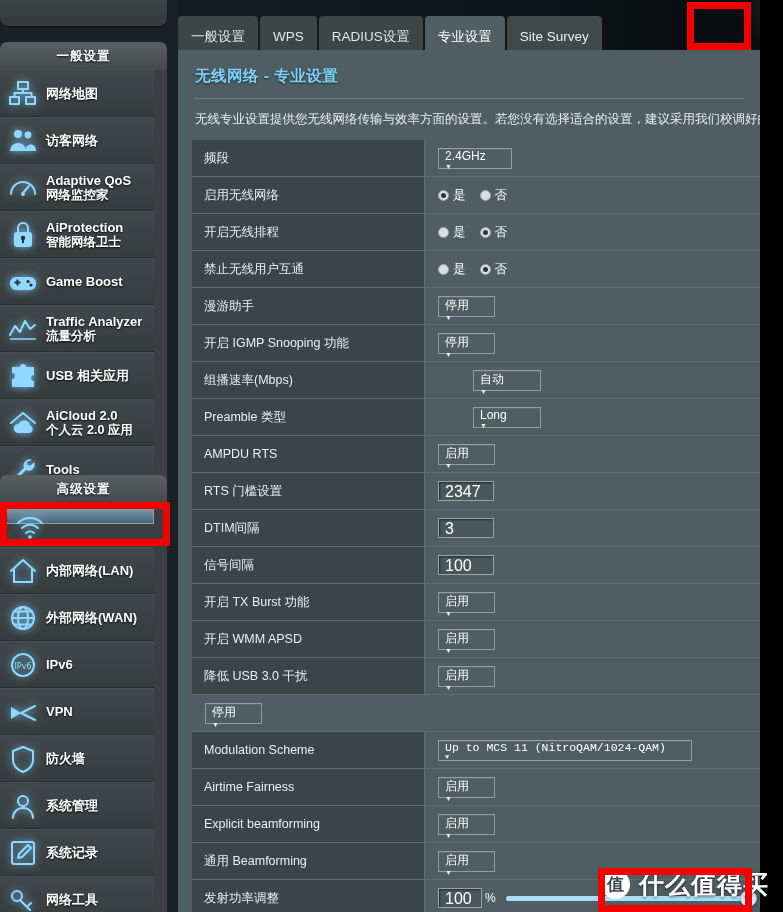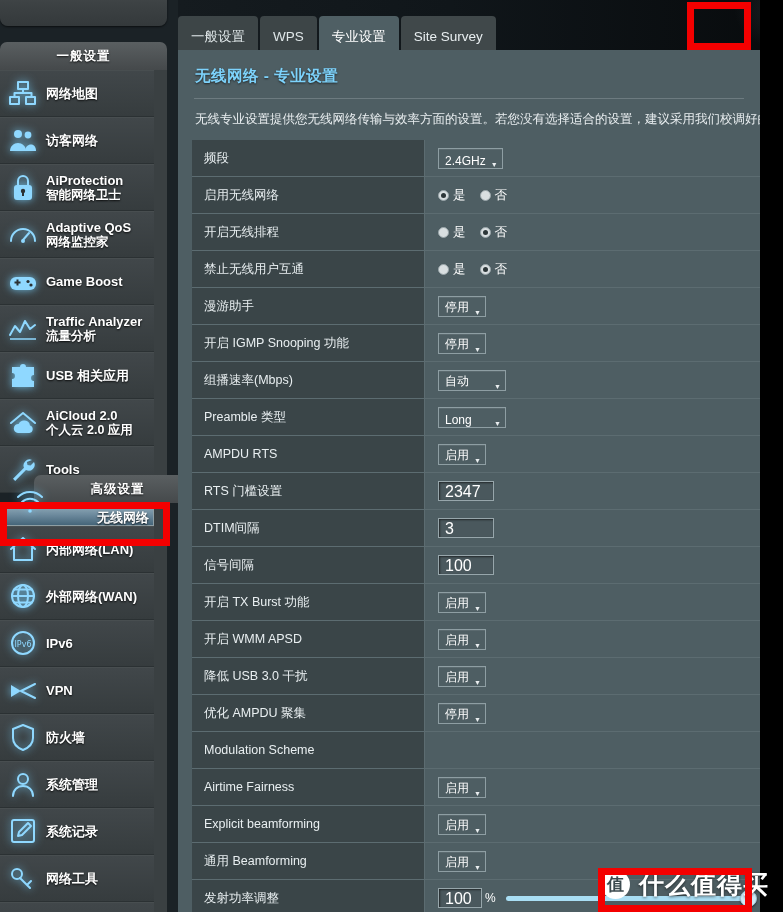--- a/index.html
+++ b/index.html
@@ -89,30 +89,30 @@
     background:#3a4548;color:#e9eff1;font-size:12.5px;padding-left:12px;box-sizing:border-box;
     border-right:1px solid #5c6c71;
     overflow:hidden;white-space:nowrap;
   }
   .srow .val{
     flex:1;height:36px;display:flex;align-items:center;padding-left:13px;
     background:#4e5e63;box-sizing:border-box;
   }
   
   .sel{
-    display:inline-flex;align-items:flex-end;justify-content:space-between;
-    height:21px;min-width:42px;padding:0 4px 0 6px;
+    display:inline-flex;align-items:flex-start;justify-content:space-between;
+    height:21px;min-width:42px;padding:0 20px 0 6px;
     background:#4e5e63;border:1px solid #8e9ea3;color:#fff;font-size:12px;
-    box-shadow:inset 0 1px 0 rgba(255,255,255,.08);cursor:pointer;box-sizing:border-box;
+    box-shadow:inset 0 1px 0 rgba(255,255,255,.08);cursor:pointer;box-sizing:border-box;flex-direction:column;
   }
   .sel .cap{margin-right:5px;white-space:nowrap;}
   .sel .arw{font-size:7px;line-height:7px;color:#eaeef0;}
   .sel.mono{font-family:"Liberation Mono","DejaVu Sans Mono",monospace;font-size:11.5px;}
   .sel.w-wide{min-width:232px;}
-  .sel.w-med{min-width:68px;}
+  .sel.w-med{min-width:68px;margin-left:35px;}
 
   .tin{
     height:20px;width:56px;background:#4a585d;border:1px solid #97a6ab;
     box-shadow:inset 1px 1px 2px rgba(0,0,0,.55);
     color:#fff;font-size:16px;line-height:20px;padding-left:6px;box-sizing:border-box;
     font-family:"Liberation Sans",sans-serif;cursor:text;
   }
 
   .radios{display:flex;align-items:center;gap:14px;}
   .rwrap{display:flex;align-items:center;gap:4px;cursor:pointer;}
@@ -184,37 +184,37 @@
             <circle cx="21" cy="10" r="3.4" fill="#8fd8ff"></circle>
             <path d="M3 26c0-5 4-8 8-8s8 3 8 8z" fill="#8fd8ff"></path>
             <path d="M18 26c0-4 3-6.5 6-6.5s5 2.5 5 6.5z" fill="#8fd8ff"></path>
           </svg>
         </span>
         <span class="mi-text"><span>访客网络</span></span>
       </div>
       <div class="menu-item">
         <span class="mi-icon">
           <svg class="ic" width="32" height="32" viewBox="0 0 32 32">
+            <path d="M4 22a12 12 0 0 1 24 0" stroke="#8fd8ff" fill="none" stroke-width="2" stroke-linecap="round" stroke-linejoin="round"></path>
+            <path d="M16 21l6-7" stroke="#8fd8ff" fill="none" stroke-width="2" stroke-linecap="round" stroke-linejoin="round"></path>
+            <circle cx="16" cy="22" r="2" fill="#8fd8ff"></circle>
+          </svg>
+        </span>
+        <span class="mi-text"><span>Adaptive QoS</span><span class="sub">网络监控家</span></span>
+      </div>
+      <div class="menu-item">
+        <span class="mi-icon">
+          <svg class="ic" width="32" height="32" viewBox="0 0 32 32">
             <rect x="7" y="13" width="18" height="15" rx="3" fill="#8fd8ff"></rect>
             <path d="M11 13v-4a5 5 0 0 1 10 0v4" stroke="#8fd8ff" fill="none" stroke-width="2" stroke-linecap="round" stroke-linejoin="round"></path>
             <circle cx="16" cy="19" r="2.2" fill="#2b3133"></circle>
             <rect x="15" y="20" width="2" height="4" fill="#2b3133"></rect>
           </svg>
         </span>
         <span class="mi-text"><span>AiProtection</span><span class="sub">智能网络卫士</span></span>
-      </div>
-      <div class="menu-item">
-        <span class="mi-icon">
-          <svg class="ic" width="32" height="32" viewBox="0 0 32 32">
-            <path d="M4 22a12 12 0 0 1 24 0" stroke="#8fd8ff" fill="none" stroke-width="2" stroke-linecap="round" stroke-linejoin="round"></path>
-            <path d="M16 21l6-7" stroke="#8fd8ff" fill="none" stroke-width="2" stroke-linecap="round" stroke-linejoin="round"></path>
-            <circle cx="16" cy="22" r="2" fill="#8fd8ff"></circle>
-          </svg>
-        </span>
-        <span class="mi-text"><span>Adaptive QoS</span><span class="sub">网络监控家</span></span>
       </div>
       <div class="menu-item">
         <span class="mi-icon">
           <svg class="ic" width="32" height="32" viewBox="0 0 32 32">
             <rect x="3" y="11" width="26" height="13" rx="6" fill="#8fd8ff"></rect>
             <rect x="7.5" y="15.5" width="6" height="2" fill="#2b3133"></rect>
             <rect x="9.5" y="13.5" width="2" height="6" fill="#2b3133"></rect>
             <circle cx="21" cy="15.5" r="1.6" fill="#2b3133"></circle>
             <circle cx="24" cy="19" r="1.6" fill="#2b3133"></circle>
           </svg>
@@ -250,21 +250,21 @@
       <div class="menu-item">
         <span class="mi-icon">
           <svg class="ic" width="32" height="32" viewBox="0 0 32 32">
             <path d="M25 6a6 6 0 0 0-8 7.8L6 24.8 8.2 27 19 16.1A6 6 0 0 0 27 8l-3.5 3.5-3-.6-.6-3z" fill="#8fd8ff"></path>
           </svg>
         </span>
         <span class="mi-text"><span>Tools</span></span>
       </div>
     </div>
 
-  <div class="side-card" style="top:475px;height:28px;padding:0;background:none;box-shadow:none;margin-left:34px;">
+  <div class="side-card" style="top:475px;height:28px;padding:0;background:none;box-shadow:none;">
     <div class="sec-header">高级设置</div>
   </div>
   <div class="menu-list" style="top:503px;" id="list-advanced"><div class="menu-item sel">
         <span class="mi-icon">
           <svg class="ic" width="32" height="32" viewBox="0 0 32 32">
             <path d="M4 12a17 17 0 0 1 24 0" stroke="#8fd8ff" fill="none" stroke-width="2" stroke-linecap="round" stroke-linejoin="round"></path>
             <path d="M8 17a11.5 11.5 0 0 1 16 0" stroke="#8fd8ff" fill="none" stroke-width="2" stroke-linecap="round" stroke-linejoin="round"></path>
             <path d="M12 22a6 6 0 0 1 8 0" stroke="#8fd8ff" fill="none" stroke-width="2" stroke-linecap="round" stroke-linejoin="round"></path>
             <circle cx="16" cy="26" r="1.8" fill="#8fd8ff"></circle>
           </svg>
@@ -337,20 +337,21 @@
       </div><div class="menu-item">
         <span class="mi-icon"></span>
       </div></div>
 </div>
 
 <div id="main">
 
   <div class="tabs" id="tabstrip">
       <div class="tab">一般设置</div>
       <div class="tab">WPS</div>
+      <div class="tab">RADIUS设置</div>
       <div class="tab active">专业设置</div>
       <div class="tab last">Site Survey</div>
     </div>
 
   <div class="panel">
     <div class="panel-title">无线网络 - 专业设置</div>
     <div class="panel-rule"></div>
     <div class="panel-desc">无线专业设置提供您无线网络传输与效率方面的设置。若您没有选择适合的设置，建议采用我们校调好的默认值。</div>
 
     <div class="settings" id="settings-table">
@@ -492,30 +493,35 @@
         <div class="srow">
           <div class="lbl">降低 USB 3.0 干扰</div>
           <div class="val">
             <span class="sel">
               <span class="cap">启用</span>
               <span class="arw">▼</span>
             </span>
           </div>
         </div>
         <div class="srow">
-          <div class="lbl">优化 AMPDU 聚集</div>
           <div class="val">
             <span class="sel">
               <span class="cap">停用</span>
               <span class="arw">▼</span>
             </span>
           </div>
         </div>
         <div class="srow">
           <div class="lbl">Modulation Scheme</div>
+          <div class="val">
+            <span class="sel w-wide mono">
+              <span class="cap">Up to MCS 11 (NitroQAM/1024-QAM)</span>
+              <span class="arw">▼</span>
+            </span>
+          </div>
         </div>
         <div class="srow">
           <div class="lbl">Airtime Fairness</div>
           <div class="val">
             <span class="sel">
               <span class="cap">启用</span>
               <span class="arw">▼</span>
             </span>
           </div>
         </div>

